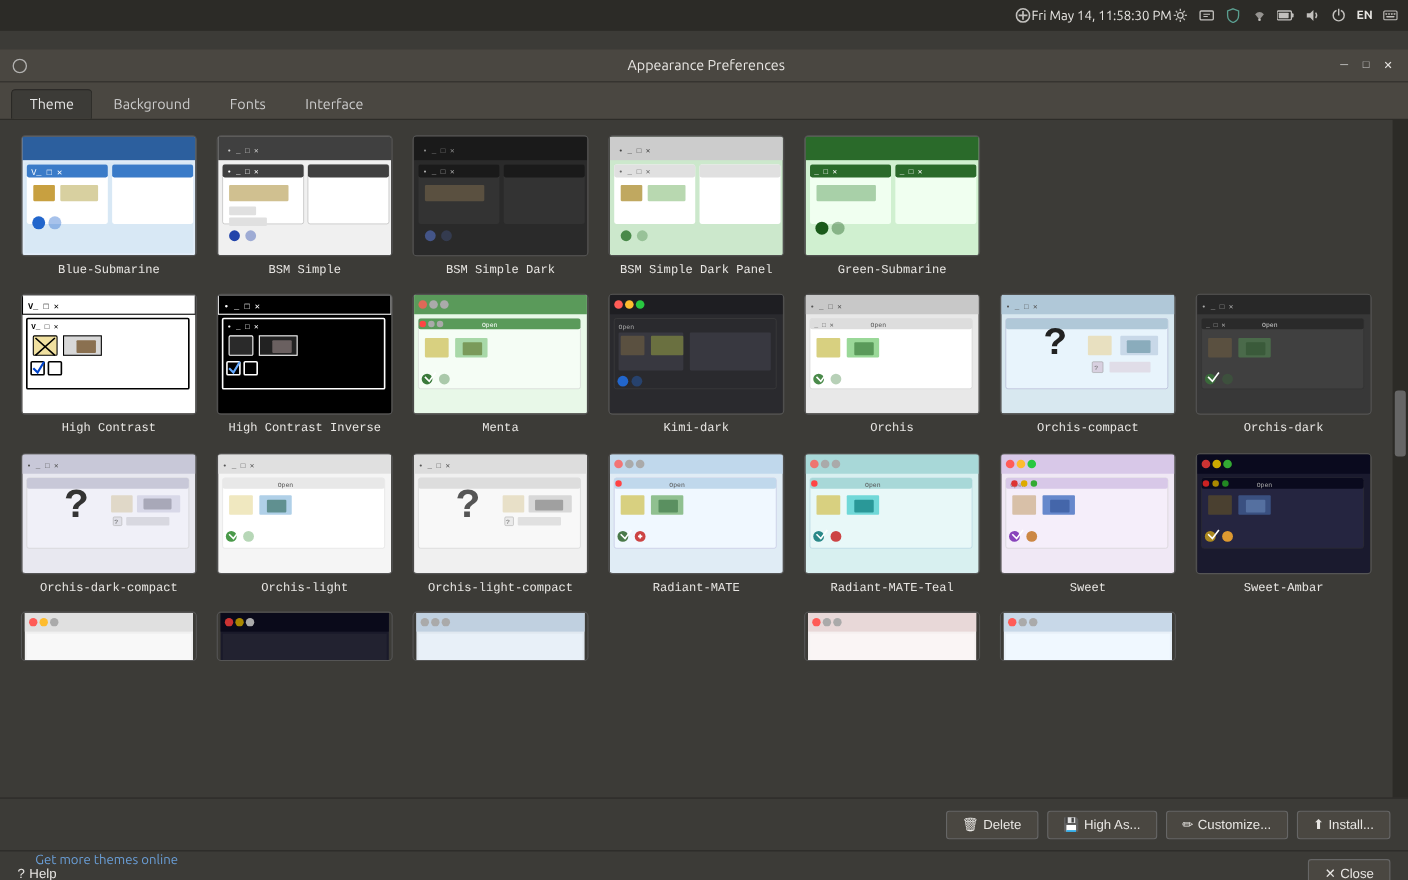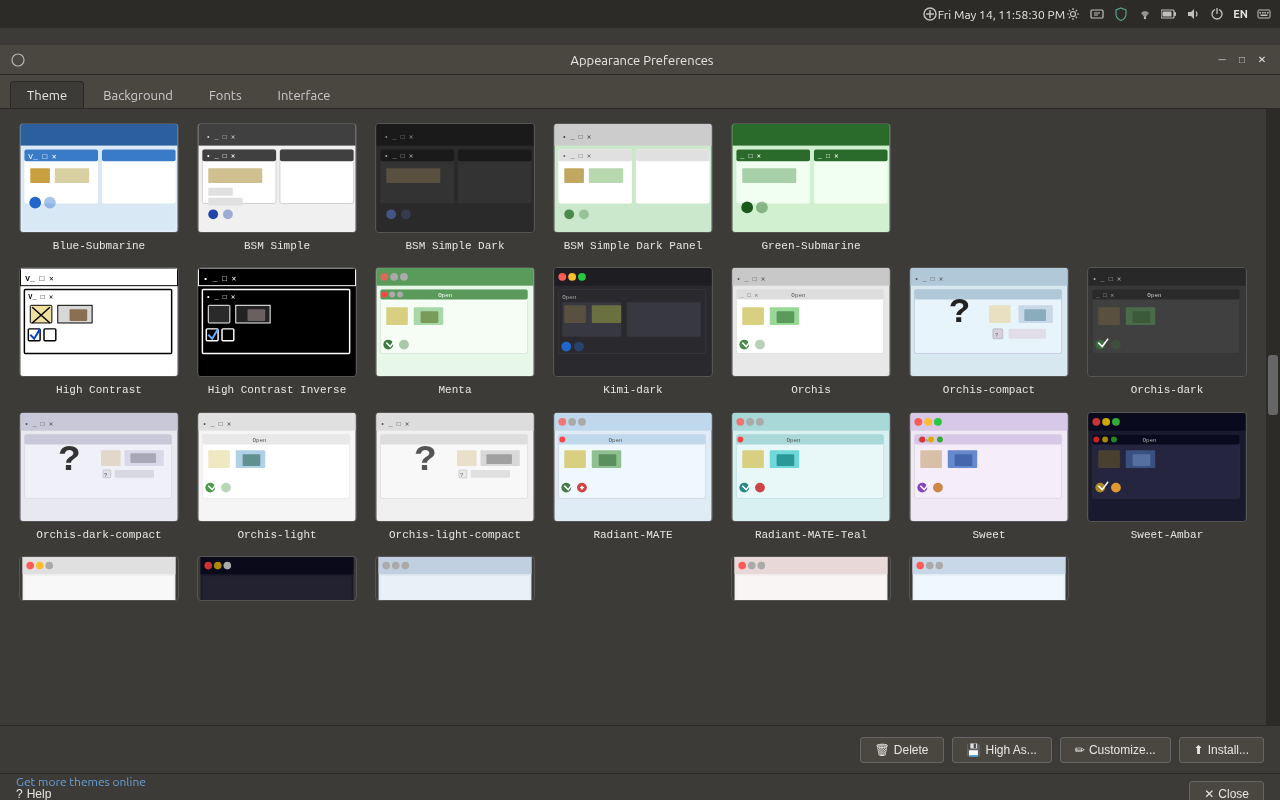--- a/index.html
+++ b/index.html
@@ -798,18 +798,18 @@
   </button>
 </div>
 
 <div class="footer">
   <div style="display:flex; align-items:center; gap:20px;">
     <button class="help-btn">
       <span>?</span>
       <span>Help</span>
     </button>
   </div>
-  <a class="get-themes-link" style="position:absolute; left:16px; bottom:12px;">Get more themes online</a>
+  <a class="get-themes-link" style="position:absolute; left:32px; bottom:12px;">Get more themes online</a>
   <button class="close-btn-footer">
     <span>✕</span>
     <span>Close</span>
   </button>
 </div>
 
 </body></html>

